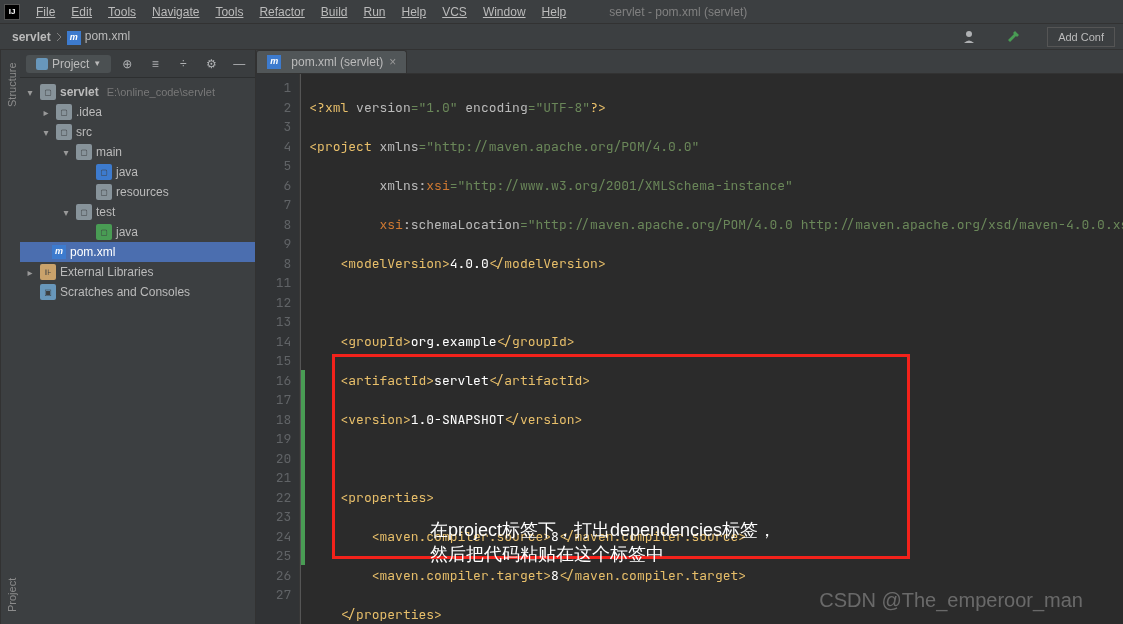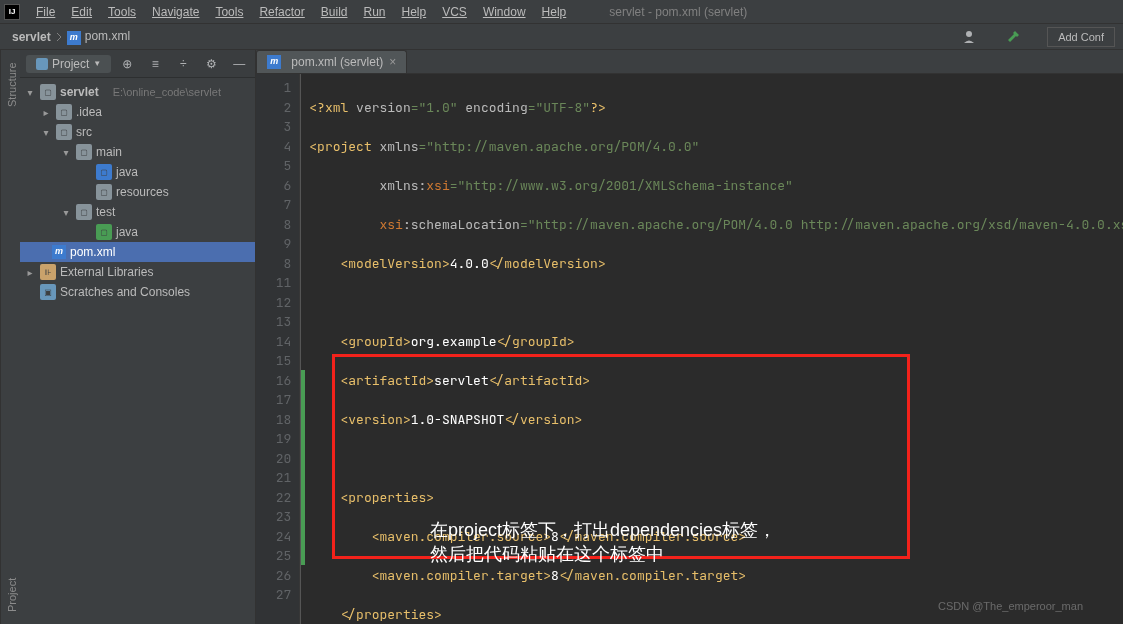--- a/index.html
+++ b/index.html
@@ -151,21 +151,21 @@
   align-items: center;
   justify-content: center;
   background: #87939a;
   border-radius: 2px;
   font-size: 8px;
   color: #3c3f41;
 }
 .tree-row .ficon.open { background: #87939a; }
 .tree-row .ficon.src { background: #3d7bce; }
 .tree-row .ficon.test { background: #499c54; }
-.tree-row .path { color: #787878; margin-left: 14px; font-size: 11px; }
+.tree-row .path { color: #787878; margin-left: 8px; font-size: 11px; }
 .editor-area {
   flex: 1;
   display: flex;
   flex-direction: column;
   background: #2b2b2b;
 }
 .tab-bar {
   height: 28px;
   background: #3c3f41;
   border-bottom: 1px solid #323232;
@@ -232,21 +232,21 @@
   font-size: 18px;
   font-family: "Microsoft YaHei", sans-serif;
   line-height: 24px;
   pointer-events: none;
 }
 .watermark {
   position: absolute;
   right: 40px;
   bottom: 12px;
   color: rgba(200,200,200,0.4);
-  font-size: 11px;
+  font-size: 20px;
   font-family: sans-serif;
   pointer-events: none;
 }
 .add-conf-btn {
   padding: 3px 10px;
   border: 1px solid #555;
   background: #3c3f41;
   font-size: 11px;
 }
 .code-line{display:block;height:19.5px}

